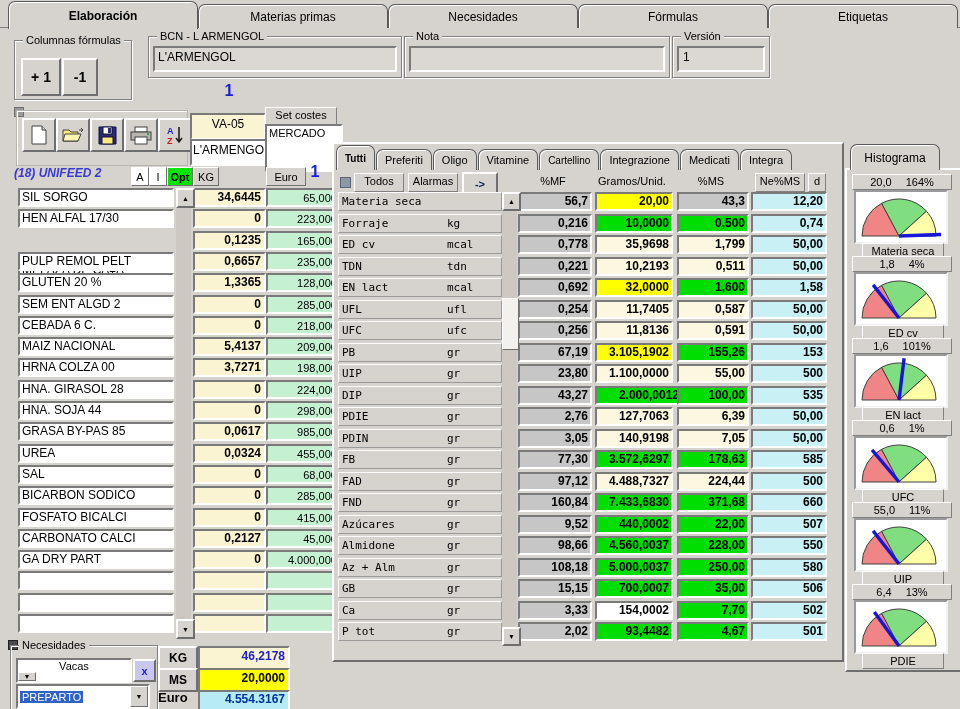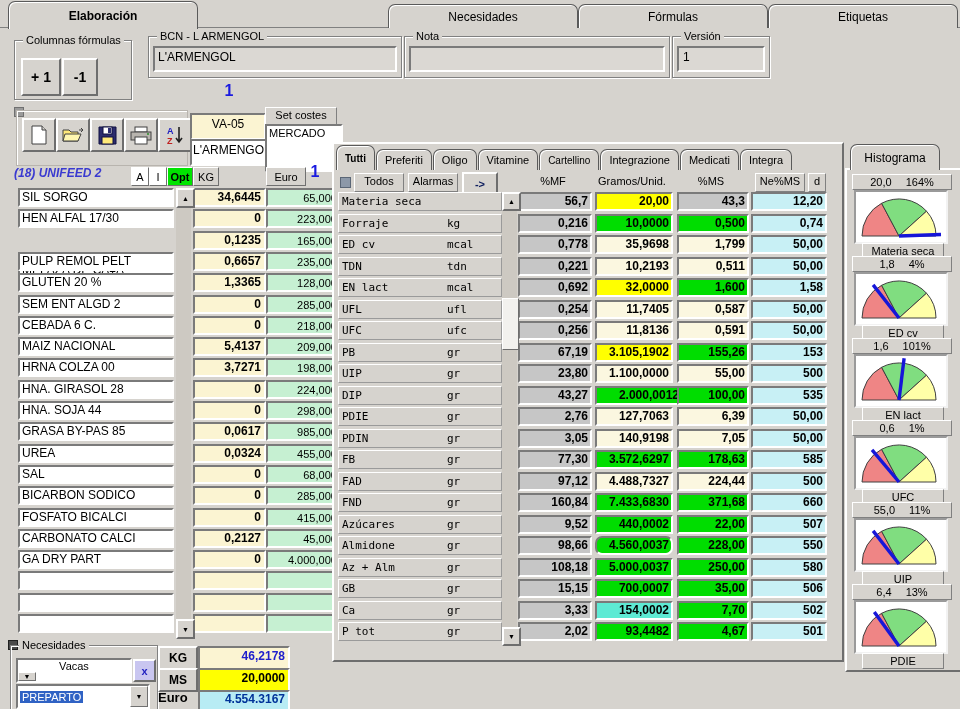--- a/index.html
+++ b/index.html
@@ -57,20 +57,21 @@
     border-color:#ffffff #707070 #707070 #ffffff;display:flex;align-items:center;justify-content:center;font-size:7px;}
   .sel{background:#2f62c4;color:#fff;padding:0 2px;}
   .marker{background:#8c98a8;border:1px solid #5a6676;}
 </style>
 </head>
 <body>
 
 <div class="abs tabline"></div>
 <div class="abs tabbar" id="top-tabs">
     <div class="tab active" style="left: 8px; width: 188px;">Elaboración</div>
+    <div class="tab" style="left: 198px; width: 188px;">Materias primas</div>
     <div class="tab" style="left: 388px; width: 188px;">Necesidades</div>
     <div class="tab" style="left: 578px; width: 188px;">Fórmulas</div>
     <div class="tab" style="left: 768px; width: 188px;">Etiquetas</div>
   </div>
 
 <div class="abs groupbox" style="left:14px;top:40px;width:116px;height:58px;">
   <span class="legend">Columnas fórmulas</span>
 </div>
 <div class="abs raised" style="left:21px;top:58px;width:36px;height:34px;font-size:14px;font-weight:bold;display:flex;align-items:center;justify-content:center;">+ 1</div>
 <div class="abs raised" style="left:62px;top:58px;width:32px;height:34px;font-size:14px;font-weight:bold;display:flex;align-items:center;justify-content:center;">-1</div>
@@ -337,36 +338,36 @@
     <div class="abs nval" style="left: 595px; top: 493px; width: 70px; height: 15px; background: rgb(0, 221, 0);">7.433,6830</div>
     <div class="abs nval" style="left: 677px; top: 493px; width: 64px; height: 15px; background: rgb(0, 221, 0);">371,68</div>
     <div class="abs nval" style="left: 751px; top: 493px; width: 68px; height: 15px; background: rgb(200, 240, 245);">660</div>
     <div class="abs nname" style="left: 338px; top: 515px; width: 156px; height: 17px;">Azúcares<span style="position: absolute; left: 108px;">gr</span></div>
     <div class="abs nval" style="left: 518px; top: 515px; width: 66px; height: 15px; background: rgb(198, 198, 198);">9,52</div>
     <div class="abs nval" style="left: 595px; top: 515px; width: 70px; height: 15px; background: rgb(0, 221, 0);">440,0002</div>
     <div class="abs nval" style="left: 677px; top: 515px; width: 64px; height: 15px; background: rgb(0, 221, 0);">22,00</div>
     <div class="abs nval" style="left: 751px; top: 515px; width: 68px; height: 15px; background: rgb(200, 240, 245);">507</div>
     <div class="abs nname" style="left: 338px; top: 536px; width: 156px; height: 17px;">Almidone<span style="position: absolute; left: 108px;">gr</span></div>
     <div class="abs nval" style="left: 518px; top: 536px; width: 66px; height: 15px; background: rgb(198, 198, 198);">98,66</div>
-    <div class="abs nval" style="left: 595px; top: 536px; width: 70px; height: 15px; background: rgb(0, 221, 0); border-radius: 7px;">4.560,0037</div>
+    <div class="abs nval" style="left: 595px; top: 536px; width: 70px; height: 15px; background: rgb(0, 221, 0);">4.560,0037</div>
     <div class="abs nval" style="left: 677px; top: 536px; width: 64px; height: 15px; background: rgb(0, 221, 0);">228,00</div>
     <div class="abs nval" style="left: 751px; top: 536px; width: 68px; height: 15px; background: rgb(200, 240, 245);">550</div>
     <div class="abs nname" style="left: 338px; top: 558px; width: 156px; height: 17px;">Az + Alm<span style="position: absolute; left: 108px;">gr</span></div>
     <div class="abs nval" style="left: 518px; top: 558px; width: 66px; height: 15px; background: rgb(198, 198, 198);">108,18</div>
     <div class="abs nval" style="left: 595px; top: 558px; width: 70px; height: 15px; background: rgb(0, 221, 0);">5.000,0037</div>
     <div class="abs nval" style="left: 677px; top: 558px; width: 64px; height: 15px; background: rgb(0, 221, 0);">250,00</div>
     <div class="abs nval" style="left: 751px; top: 558px; width: 68px; height: 15px; background: rgb(200, 240, 245);">580</div>
     <div class="abs nname" style="left: 338px; top: 579px; width: 156px; height: 17px;">GB<span style="position: absolute; left: 108px;">gr</span></div>
     <div class="abs nval" style="left: 518px; top: 579px; width: 66px; height: 15px; background: rgb(198, 198, 198);">15,15</div>
     <div class="abs nval" style="left: 595px; top: 579px; width: 70px; height: 15px; background: rgb(0, 221, 0);">700,0007</div>
     <div class="abs nval" style="left: 677px; top: 579px; width: 64px; height: 15px; background: rgb(0, 221, 0);">35,00</div>
     <div class="abs nval" style="left: 751px; top: 579px; width: 68px; height: 15px; background: rgb(200, 240, 245);">506</div>
     <div class="abs nname" style="left: 338px; top: 601px; width: 156px; height: 17px;">Ca<span style="position: absolute; left: 108px;">gr</span></div>
     <div class="abs nval" style="left: 518px; top: 601px; width: 66px; height: 15px; background: rgb(198, 198, 198);">3,33</div>
-    <div class="abs nval" style="left: 595px; top: 601px; width: 70px; height: 15px; background: #5eead4;">154,0002</div>
+    <div class="abs nval" style="left: 595px; top: 601px; width: 70px; height: 15px; background: #ffffff;">154,0002</div>
     <div class="abs nval" style="left: 677px; top: 601px; width: 64px; height: 15px; background: rgb(0, 221, 0);">7,70</div>
     <div class="abs nval" style="left: 751px; top: 601px; width: 68px; height: 15px; background: rgb(200, 240, 245);">502</div>
     <div class="abs nname" style="left: 338px; top: 622px; width: 156px; height: 17px;">P tot<span style="position: absolute; left: 108px;">gr</span></div>
     <div class="abs nval" style="left: 518px; top: 622px; width: 66px; height: 15px; background: rgb(198, 198, 198);">2,02</div>
     <div class="abs nval" style="left: 595px; top: 622px; width: 70px; height: 15px; background: rgb(0, 221, 0);">93,4482</div>
     <div class="abs nval" style="left: 677px; top: 622px; width: 64px; height: 15px; background: rgb(0, 221, 0);">4,67</div>
     <div class="abs nval" style="left: 751px; top: 622px; width: 68px; height: 15px; background: rgb(200, 240, 245);">501</div>
   </div>
 
 <div class="abs strack" style="left:502px;top:192px;width:15px;height:450px;"></div>

